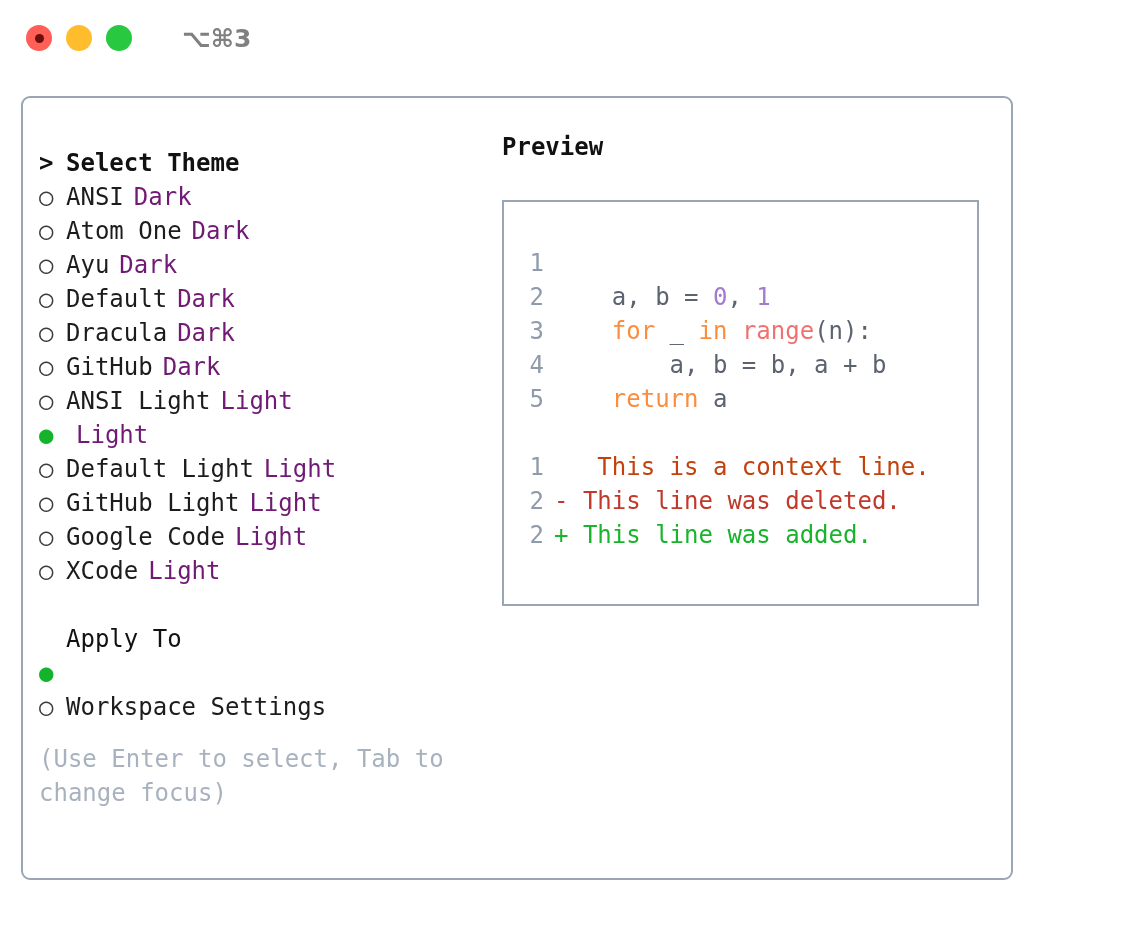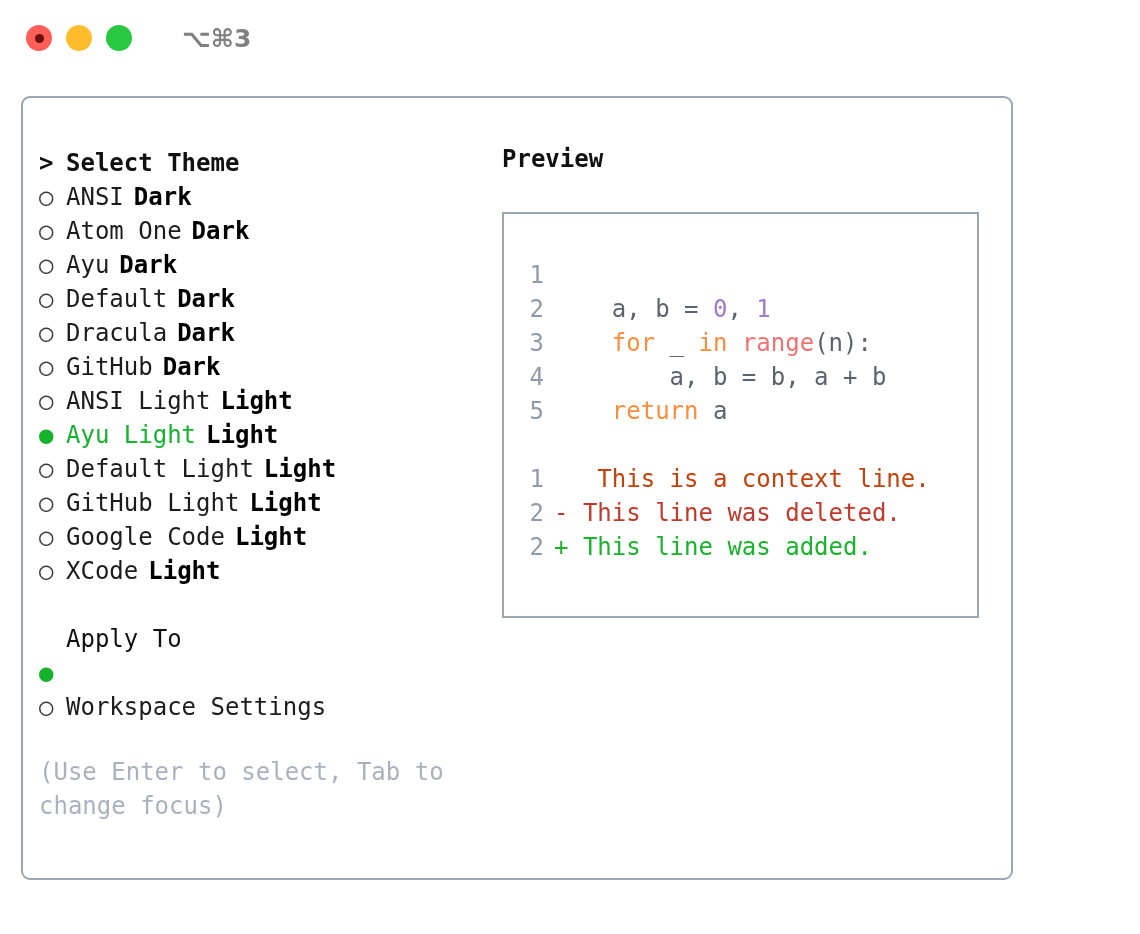--- a/index.html
+++ b/index.html
@@ -118,51 +118,50 @@
   .bullet-filled { color: #15b32b; }
   .caret { color: #111111; font-weight: bold; }
 
   .header-row .label {
     font-weight: bold;
     color: #111111;
   }
   .label { color: #1c1c1c; }
   .label.selected { color: #15b32b; }
   .variant {
-    color: #000000;
+    color: #701a75;
     margin-left: 10px;
-    font-weight: bold;
   }
   .spacer-row { height: 34px; }
 
   .section-title {
     font-size: 24px;
     line-height: 34px;
     height: 34px;
     color: #111111;
     padding-left: 27px;
     white-space: pre;
     display: flex;
     align-items: center;
   }
 
   .hint {
-    margin-top: 31px;
+    margin-top: 18px;
     font-size: 24px;
     line-height: 34px;
     color: #a8b2bf;
     width: 420px;
     white-space: pre-wrap;
   }
 
   
   .right-col {
     position: absolute;
     left: 479px;
-    top: 44px;
+    top: 32px;
     width: 490px;
   }
   .preview-heading {
     font-size: 24px;
     line-height: 34px;
     font-weight: bold;
     color: #111111;
     margin-bottom: 36px;
   }
   .preview-box {
@@ -234,21 +233,21 @@
         </div>
 
         <div id="theme-rows">
             <div class="row"><span class="gutter bullet-empty">○</span><span class="label">ANSI</span><span class="variant">Dark</span></div>
             <div class="row"><span class="gutter bullet-empty">○</span><span class="label">Atom One</span><span class="variant">Dark</span></div>
             <div class="row"><span class="gutter bullet-empty">○</span><span class="label">Ayu</span><span class="variant">Dark</span></div>
             <div class="row"><span class="gutter bullet-empty">○</span><span class="label">Default</span><span class="variant">Dark</span></div>
             <div class="row"><span class="gutter bullet-empty">○</span><span class="label">Dracula</span><span class="variant">Dark</span></div>
             <div class="row"><span class="gutter bullet-empty">○</span><span class="label">GitHub</span><span class="variant">Dark</span></div>
             <div class="row"><span class="gutter bullet-empty">○</span><span class="label">ANSI Light</span><span class="variant">Light</span></div>
-            <div class="row"><span class="gutter bullet-filled">●</span><span class="label selected">Ayu Light</span><span class="variant">Light</span></div>
+            <div class="row"><span class="gutter bullet-filled">●</span><span class="variant">Light</span></div>
             <div class="row"><span class="gutter bullet-empty">○</span><span class="label">Default Light</span><span class="variant">Light</span></div>
             <div class="row"><span class="gutter bullet-empty">○</span><span class="label">GitHub Light</span><span class="variant">Light</span></div>
             <div class="row"><span class="gutter bullet-empty">○</span><span class="label">Google Code</span><span class="variant">Light</span></div>
             <div class="row"><span class="gutter bullet-empty">○</span><span class="label">XCode</span><span class="variant">Light</span></div>
           </div>
 
         <div class="spacer-row"></div>
 
         <div class="section-title">Apply To</div>
 

